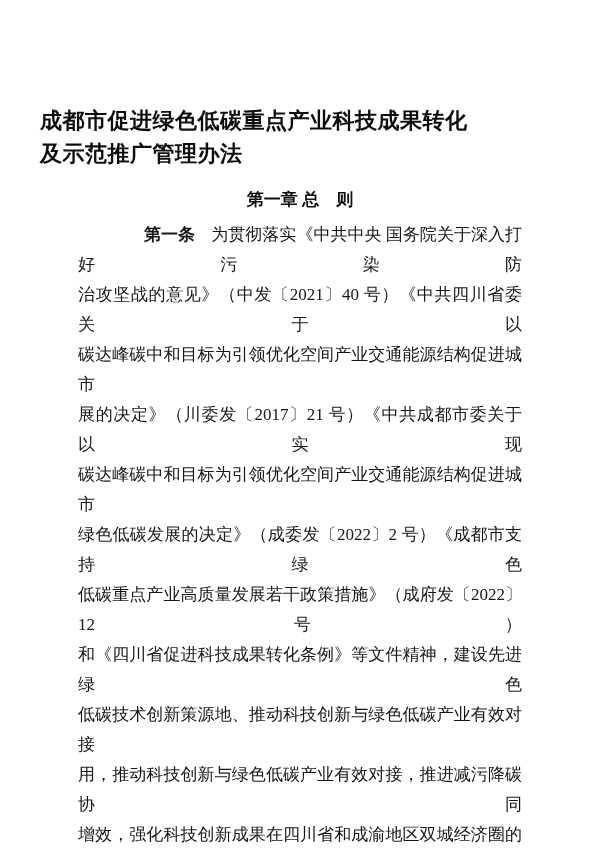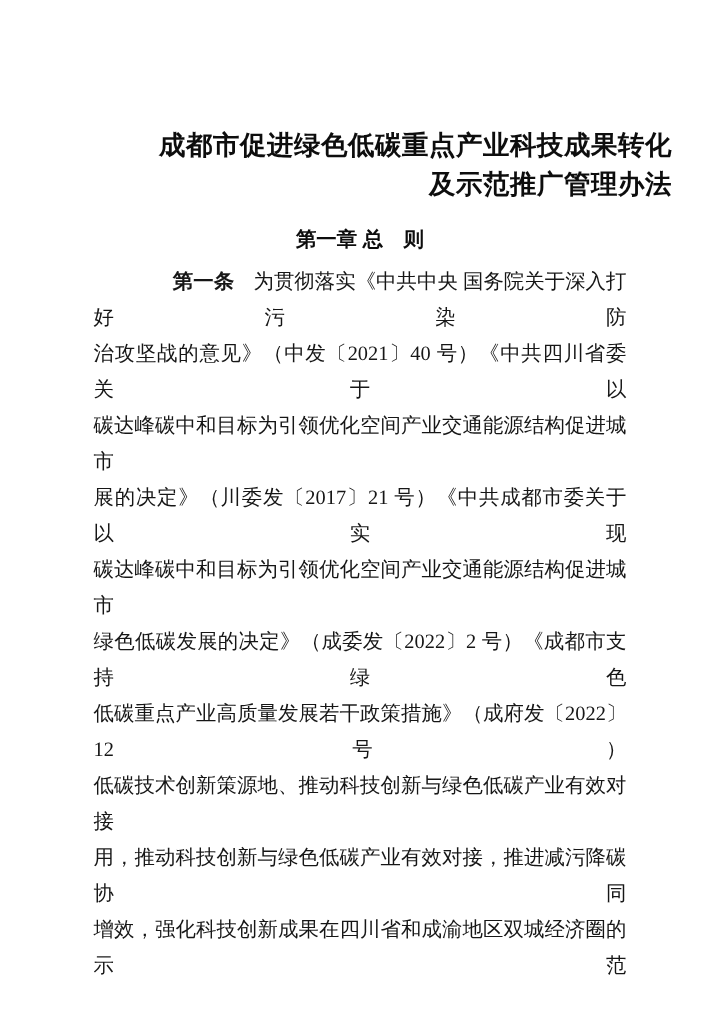--- a/index.html
+++ b/index.html
@@ -11,21 +11,21 @@
     position: relative;
     width: 600px;
     height: 848px;
     background: #ffffff;
     overflow: hidden;
     color: #161616;
   }
   .title {
     margin: 0;
     padding: 104px 40px 0 40px;
-    text-align: right;
+    text-align: left;
     font-family: "Liberation Serif", serif;
     font-weight: 700;
     font-size: 22px;
     line-height: 33px;
     color: #0d0d0d;
     letter-spacing: 0.5px;
   }
   .title-line { display: block; }
   .chapter {
     margin: 18px 0 0 0;
@@ -74,19 +74,20 @@
 
   <div class="body">
 
     <div class="line first just"><span class="term">第一条</span><span>为贯彻落实《中共中央 国务院关于深入打好污染防</span></div>
     <div class="line just">治攻坚战的意见》（中发〔2021〕40 号）《中共四川省委关于以</div>
     <div class="line just">碳达峰碳中和目标为引领优化空间产业交通能源结构促进城市</div>
     <div class="line just">展的决定》（川委发〔2017〕21 号）《中共成都市委关于以实现</div>
     <div class="line just">碳达峰碳中和目标为引领优化空间产业交通能源结构促进城市</div>
     <div class="line just">绿色低碳发展的决定》（成委发〔2022〕2 号）《成都市支持绿色</div>
     <div class="line just">低碳重点产业高质量发展若干政策措施》（成府发〔2022〕12 号）</div>
+    <div class="line just">和《四川省促进科技成果转化条例》等文件精神，建设先进绿色</div>
     <div class="line just">低碳技术创新策源地、推动科技创新与绿色低碳产业有效对接</div>
     <div class="line just">用，推动科技创新与绿色低碳产业有效对接，推进减污降碳协同</div>
     <div class="line just">增效，强化科技创新成果在四川省和成渝地区双城经济圈的示范</div>
 
   </div>
 
 </div>
 
 </body></html>

